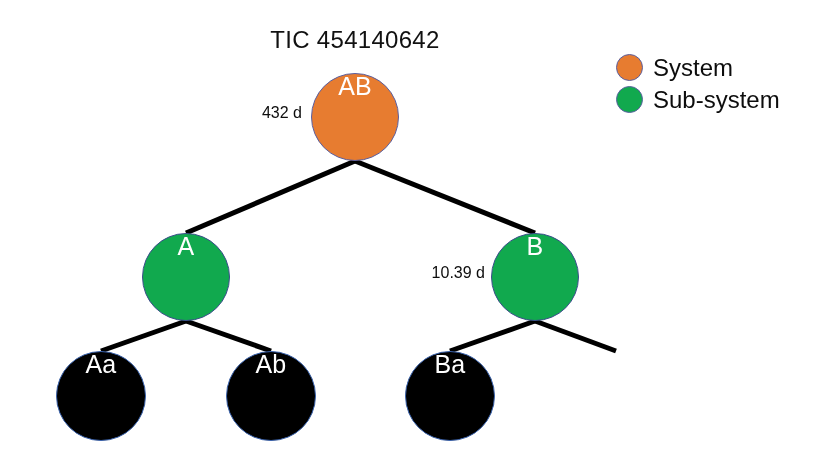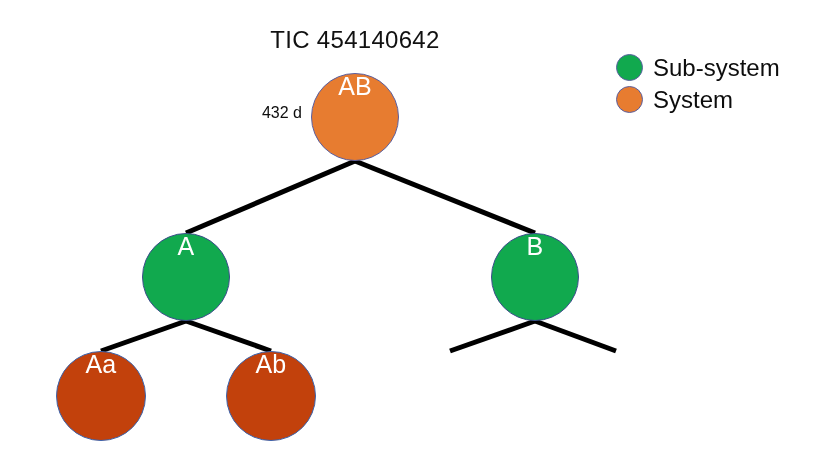--- a/index.html
+++ b/index.html
@@ -41,21 +41,21 @@
   }
   .node.system {
     background: #E77C30;
     border: 1px solid #5A5FA0;
   }
   .node.subsystem {
     background: #11A94E;
     border: 1px solid #3C4C8C;
   }
   .node.star {
-    background: #c2410c;
+    background: #000000;
     border: 1px solid #3A63AE;
   }
   .node.sz-big {
     width: 88px;
     height: 88px;
     font-size: 25px;
   }
   .node.sz-mid {
     width: 88px;
     height: 88px;
@@ -122,20 +122,21 @@
     <line x1="355" y1="161" x2="535" y2="233" stroke="#000000" stroke-width="5"></line>
     <line x1="186" y1="321" x2="101" y2="351" stroke="#000000" stroke-width="5"></line>
     <line x1="186" y1="321" x2="271" y2="351" stroke="#000000" stroke-width="5"></line>
     <line x1="535" y1="321" x2="450" y2="351" stroke="#000000" stroke-width="5"></line>
     <line x1="535" y1="321" x2="616" y2="351" stroke="#000000" stroke-width="5"></line>
   </svg>
 
   <div id="title">TIC 454140642</div>
 
   <div class="period" style="left: 222px; top: 104px; width: 80px;">432 d</div>
+  <div class="period" style="left: 375px; top: 264px; width: 110px;">10.39 d</div>
 
   <div class="node system sz-big" style="left: 311px; top: 73px;">
     <span class="node-label">AB</span>
   </div>
 
   <div class="node subsystem sz-mid" style="left: 142px; top: 233px;">
     <span class="node-label">A</span>
   </div>
 
   <div class="node subsystem sz-mid" style="left: 491px; top: 233px;">
@@ -143,26 +144,29 @@
   </div>
 
   <div class="node star sz-leaf" style="left: 56px; top: 351px;">
     <span class="node-label">Aa</span>
   </div>
 
   <div class="node star sz-leaf" style="left: 226px; top: 351px;">
     <span class="node-label">Ab</span>
   </div>
 
+  <div class="node star sz-leaf" style="left: 405px; top: 351px;">
+    <span class="node-label">Ba</span>
+  </div>
 
 
   <div id="legend">
     <div class="legend-row">
+      <span class="legend-swatch" style="background: #E77C30;"></span>
+      <span class="legend-text">System</span>
+    </div>
+    <div class="legend-row">
       <span class="legend-swatch" style="background: #11A94E;"></span>
       <span class="legend-text">Sub-system</span>
-    </div>
-    <div class="legend-row">
-      <span class="legend-swatch" style="background: #E77C30;"></span>
-      <span class="legend-text">System</span>
     </div>
   </div>
 
 </div>
 
 </body></html>

